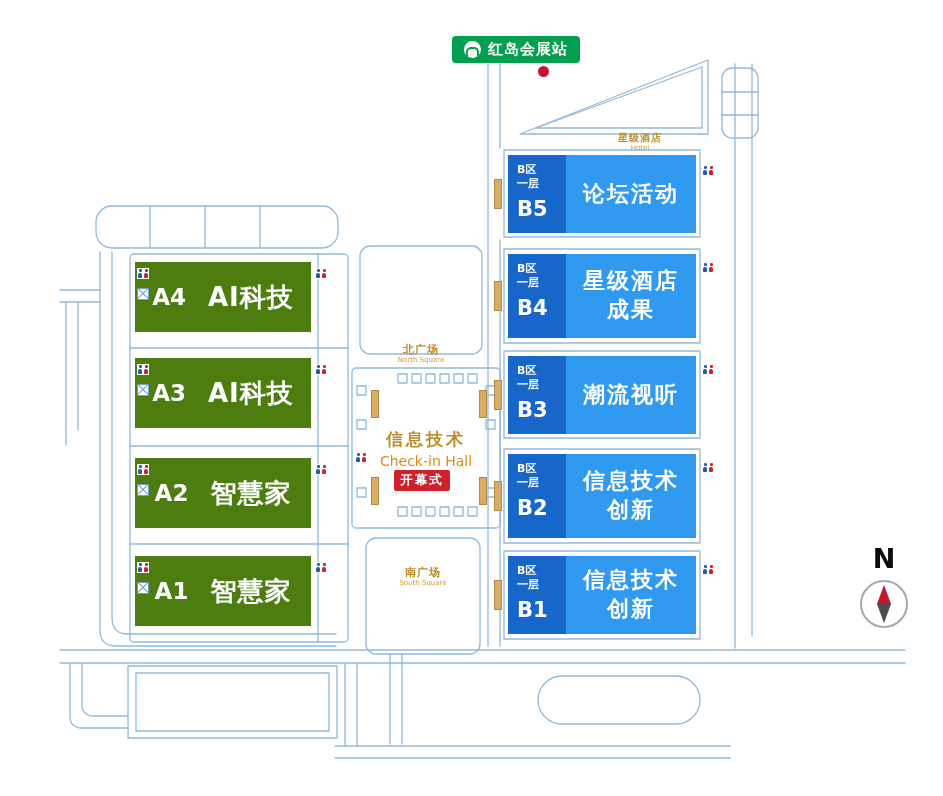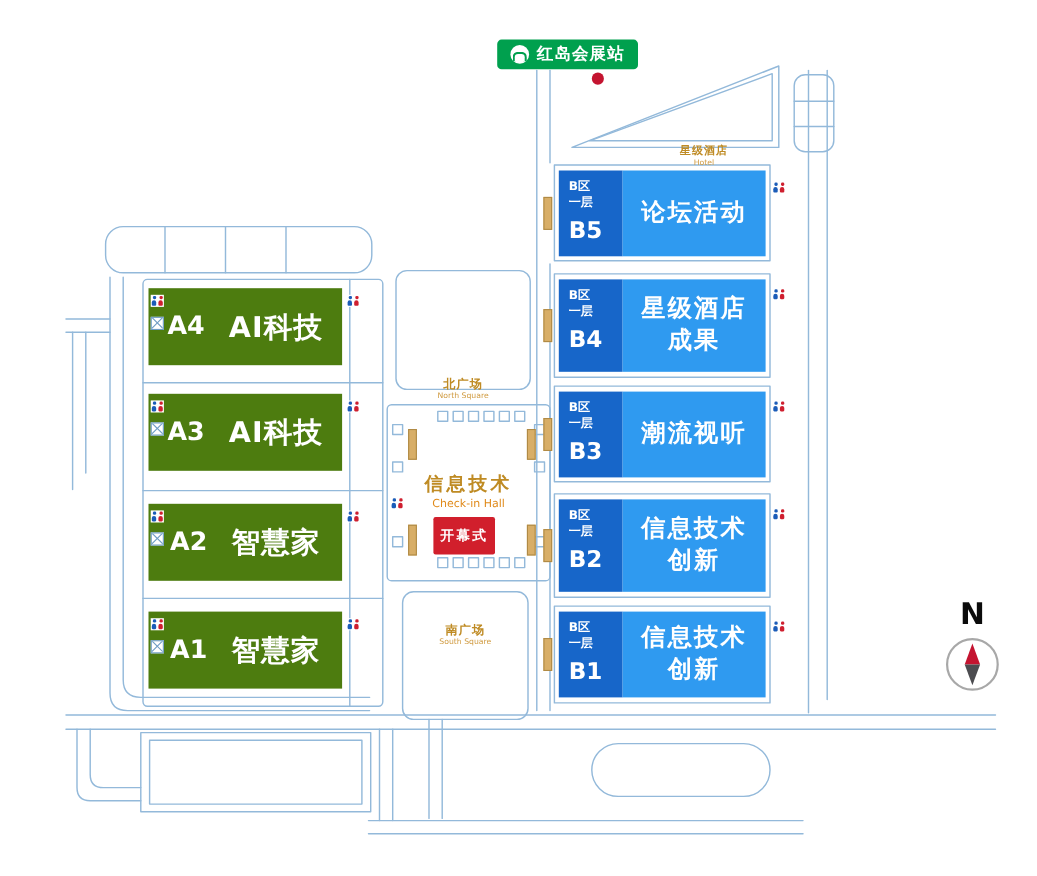--- a/index.html
+++ b/index.html
@@ -26,21 +26,21 @@
   .hall-b-main{flex:1;background:#2f9af0;color:#fff;display:flex;align-items:center;justify-content:center;font-size:22px;font-weight:bold;white-space:pre-line;text-align:center;line-height:1.3;letter-spacing:2px;}
 
   .outdoor{background:#bc7a18;color:#fff;display:flex;align-items:center;justify-content:center;font-size:14px;font-weight:bold;letter-spacing:3px;}
 
   .sq-label{text-align:center;}
   .cn-gold{font-size:11px;font-weight:bold;color:#bf8b24;letter-spacing:1px;line-height:1.2;}
   .en-gold{font-size:7px;color:#d09a3f;line-height:1.2;}
 
   .checkin{text-align:center;}
   .checkin-cn{font-size:17px;font-weight:bold;color:#bf8b24;letter-spacing:3px;}
-  .checkin-en{font-size:10px;color:#e08a1a;margin-top:2px;}
+  .checkin-en{font-size:14px;color:#e08a1a;margin-top:2px;}
   .opening{background:#d11f2c;color:#fff;font-size:12.5px;font-weight:bold;display:flex;align-items:center;justify-content:center;border-radius:2px;letter-spacing:2px;}
 
   .gate{background:#d8ae67;border:1px solid #b08a45;box-sizing:border-box;}
 
   .wc{display:flex;gap:2px;background:#fff;padding:1px;}
   .person{width:4px;height:9px;position:relative;}
   .person::before{content:"";position:absolute;top:0;left:1px;width:2.5px;height:2.5px;border-radius:50%;background:currentColor;}
   .person::after{content:"";position:absolute;top:3.5px;left:0;width:4px;height:5.5px;border-radius:2px 2px 1px 1px;background:currentColor;}
   .person.m{color:#1b5cb8;}
   .person.f{color:#cf1f2f;}
@@ -226,21 +226,21 @@
 
   <div class="abs sq-label" style="left:360px;top:343px;width:122px;">
     <div class="cn-gold">北广场</div>
     <div class="en-gold">North Square</div>
   </div>
 
   <div class="abs checkin" style="left:352px;top:428px;width:148px;">
     <div class="checkin-cn">信息技术</div>
     <div class="checkin-en">Check-in Hall</div>
   </div>
-  <div class="abs opening" style="left:394px;top:470px;width:56px;height:34px;">开幕式</div>
+  <div class="abs opening" style="left:394px;top:470px;width:56px;height:21px;">开幕式</div>
 
   <div class="abs sq-label" style="left:366px;top:566px;width:114px;">
     <div class="cn-gold">南广场</div>
     <div class="en-gold">South Square</div>
   </div>
 
 
   <div class="abs gate" style="left:494px;top:179px;width:8px;height:30px;"></div>
   <div class="abs gate" style="left:494px;top:281px;width:8px;height:30px;"></div>
   <div class="abs gate" style="left:494px;top:380px;width:8px;height:30px;"></div>

